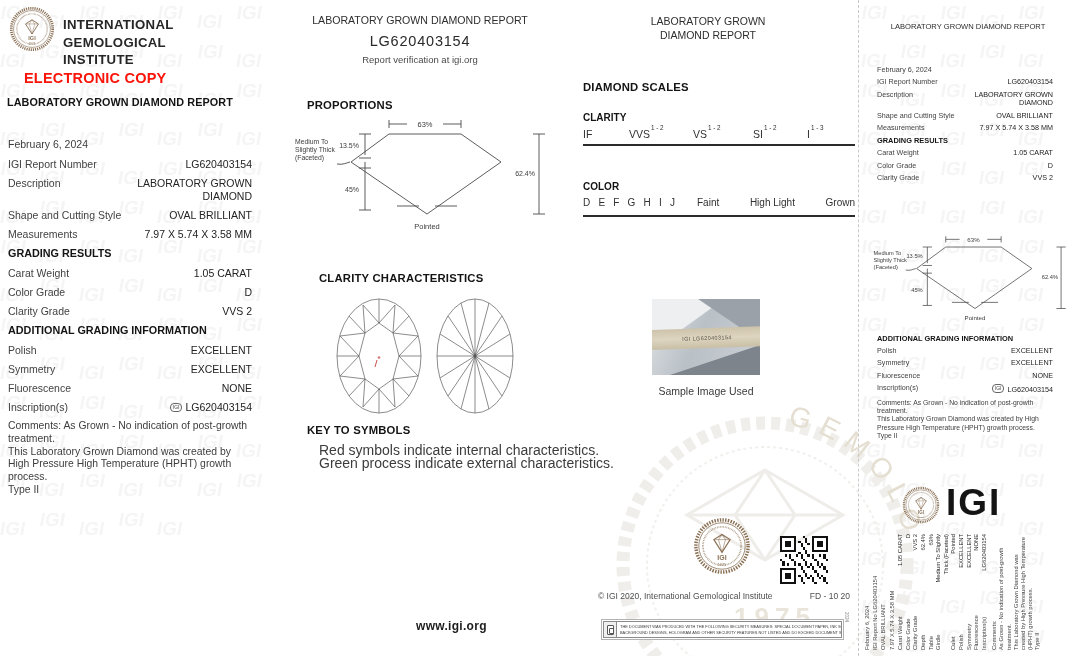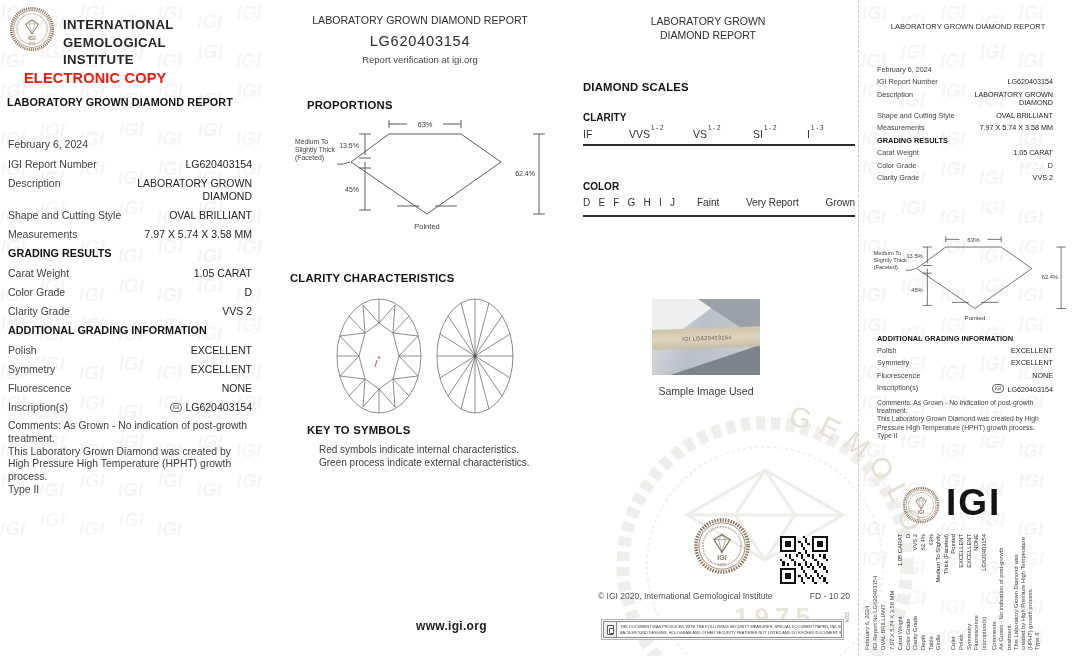--- a/index.html
+++ b/index.html
@@ -21,21 +21,21 @@
   .frow .val{text-align:right;color:#232323}
   .fhead{font-size:10.8px;font-weight:bold;color:#141414;margin:3px 0 8px}
   .comments{font-size:10.4px;line-height:12.8px;color:#3d3d3d;margin-top:1px}
   .insc-ic{display:inline-block;border:1px solid #666;border-radius:4px;font-size:5px;line-height:7px;padding:0 2px;margin-right:3px;vertical-align:2px;color:#444;font-style:normal}
   
   .mid-head{left:295px;top:14px;width:250px;text-align:center}
   .mh-t{font-size:10.6px;color:#2e2e2e;margin-bottom:7px}
   .mh-n{font-size:14.5px;color:#2a2a2a;letter-spacing:.8px;margin-bottom:5px}
   .mh-v{font-size:9.5px;color:#4a4a4a}
   .sub-h{font-size:11.3px;font-weight:bold;color:#141414;letter-spacing:.2px}
-  .keynotes{left:319px;top:444px;font-size:10px;line-height:12.6px;color:#3c3c3c}
+  .keynotes{left:319px;top:444px;font-size:14px;line-height:12.6px;color:#3c3c3c}
   
   .t2{left:633px;top:15px;width:150px;text-align:center;font-size:10.5px;line-height:13.5px;color:#2e2e2e}
   .mini-h{font-size:10px;font-weight:bold;color:#141414}
   .cscale{width:272px}
   .crow{display:flex}
   .crow .cell{padding-right:6px}
   .cell.c0{width:46px}.cell.c1{width:64px}.cell.c2{width:60px}.cell.c3{width:54px}.cell.c4{width:48px}
   .grades{font-size:10.5px;color:#303030}
   .grades sup{font-size:6.3px;position:relative;top:-3px;margin-left:1px}
   .sline{border-top:2.5px solid #2b2b2b;margin:4px 0 5px}
@@ -393,21 +393,21 @@
         <tspan x="2" y="32">Medium To</tspan>
         <tspan x="2" y="40">Slightly Thick</tspan>
         <tspan x="2" y="48">(Faceted)</tspan>
       </text>
       <text x="66" y="80" font-size="7" text-anchor="end">45%</text>
       <text x="242" y="64" font-size="7" text-anchor="end">62.4%</text>
       <text x="134" y="117" font-size="7.5" text-anchor="middle">Pointed</text>
     </g>
   </svg>
 
-  <div class="abs sub-h" style="left:290px;top:272px">CLARITY CHARACTERISTICS</div>
+  <div class="abs sub-h" style="left:319px;top:272px">CLARITY CHARACTERISTICS</div>
 
   <svg class="abs" style="left:332px;top:296px" width="190" height="122" viewBox="0 0 190 122">
     <g stroke="#5a5a5a" stroke-width="0.7" fill="none">
       <ellipse cx="47" cy="60" rx="42" ry="57"></ellipse>
       <polygon points="47,27 61,37 67,60 61,83 47,93 33,83 27,60 33,37"></polygon>
       <path d="M47,27 L47,3 M61,37 L77,20 M67,60 L89,60 M61,83 L77,100 M47,93 L47,117 M33,83 L17,100 M27,60 L5,60 M33,37 L17,20"></path>
       <path d="M63,9 L47,27 M63,9 L61,37 M86,40 L61,37 M86,40 L67,60 M86,80 L67,60 M86,80 L61,83 M63,111 L61,83 M63,111 L47,93 M31,111 L47,93 M31,111 L33,83 M8,80 L33,83 M8,80 L27,60 M8,40 L27,60 M8,40 L33,37 M31,9 L33,37 M31,9 L47,27"></path>
     </g>
     <g stroke="#c43b3b" stroke-width="0.9" fill="none">
       <path d="M45,64 L43,71"></path>
@@ -451,21 +451,21 @@
       <span>D</span>
       <span>E</span>
       <span>F</span>
       <span>G</span>
       <span>H</span>
       <span>I</span>
       <span>J</span>
     </span>
     <span class="words">
       <span>Faint</span>
-      <span>Very Report</span>
+      <span>High Light</span>
       <span>Grown</span>
     </span>
   </div>
   <div class="abs sline" style="left:583px;top:211px;width:272px"></div>
 
   <div class="abs photo">
     <i class="ph pha"></i>
     <i class="ph phb"></i>
     <i class="ph phc"></i>
     <div class="girdle-band">

